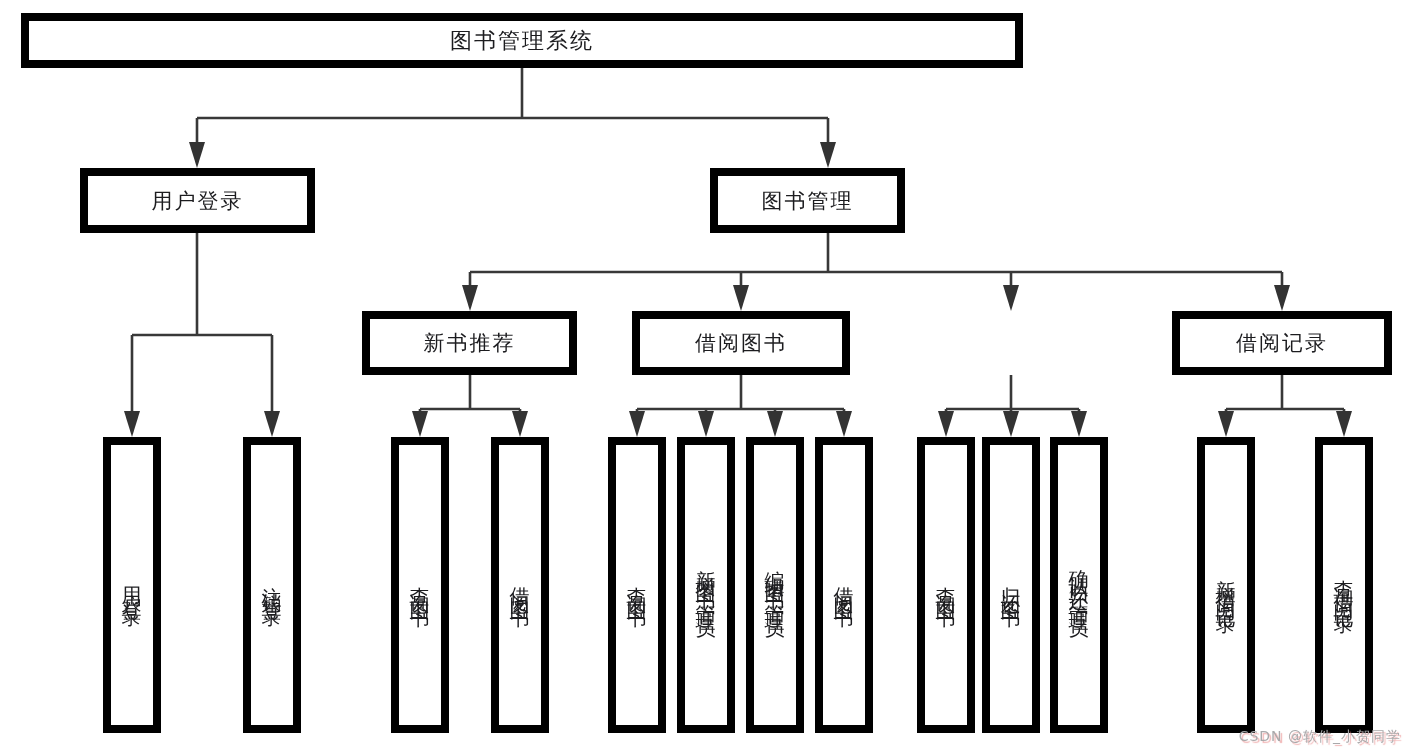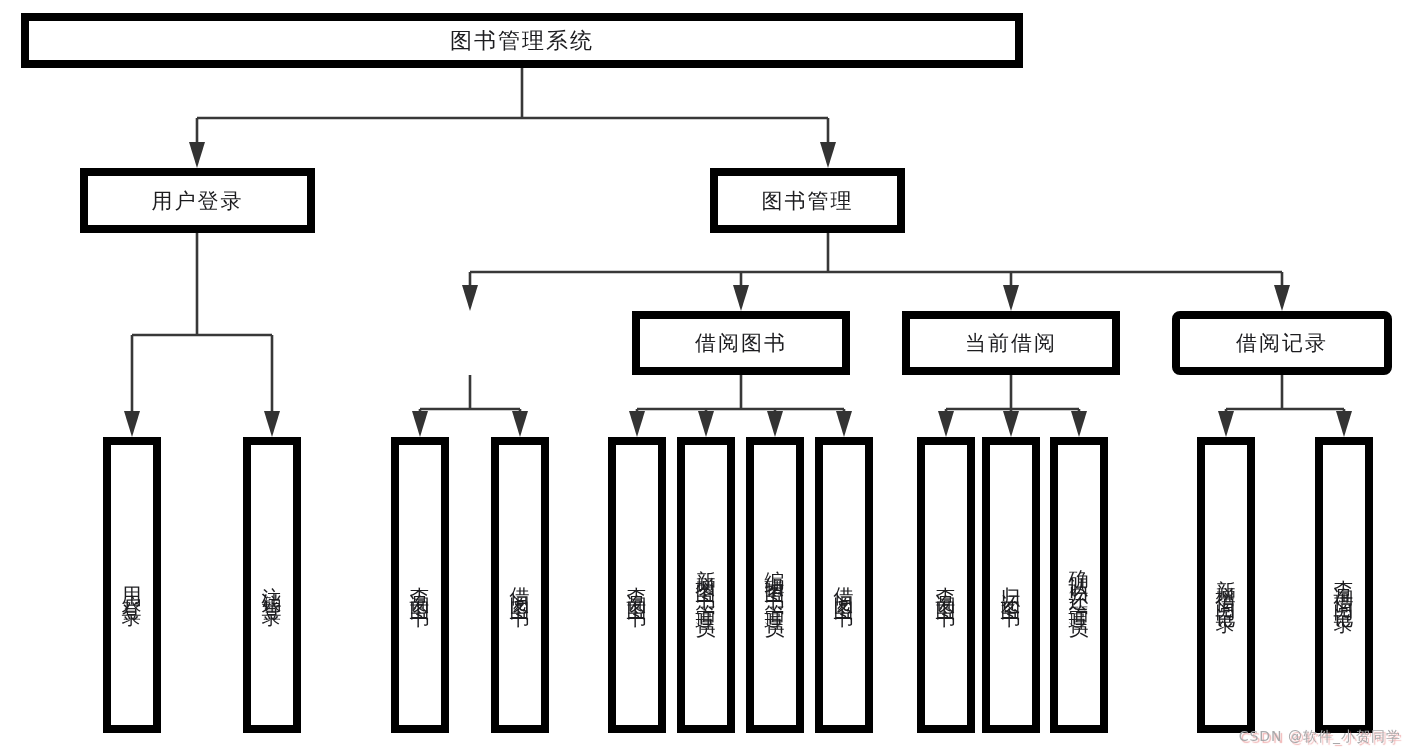--- a/index.html
+++ b/index.html
@@ -78,23 +78,23 @@
       <polygon points="1218,411 1234,411 1226,437"></polygon>
       <polygon points="1336,411 1352,411 1344,437"></polygon>
     </g>
   </svg>
 
   <div class="box root">图书管理系统</div>
 
   <div class="box lvl2" style="left:80px;width:235px;">用户登录</div>
   <div class="box lvl2" style="left:710px;width:195px;">图书管理</div>
 
+  <div class="box lvl3" style="left:362px;width:215px;">新书推荐</div>
   <div class="box lvl3" style="left:632px;width:218px;">借阅图书</div>
-  <div class="box lvl3" style="left:902px;width:218px;">当前借阅</div>
-  <div class="box lvl3" style="left:1172px;width:220px;border-radius:8px;">借阅记录</div>
+  <div class="box lvl3" style="left:1172px;width:220px;">借阅记录</div>
 
   <div class="box leaf" style="left:103px;">用户登录</div>
   <div class="box leaf" style="left:243px;">注销登录</div>
 
   <div class="box leaf" style="left:391px;">查询图书</div>
   <div class="box leaf" style="left:491px;">借阅图书</div>
 
   <div class="box leaf" style="left:608px;">查询图书</div>
   <div class="box leaf" style="left:677px;">新增图书（管理员）</div>
   <div class="box leaf" style="left:746px;">编辑图书（管理员）</div>

